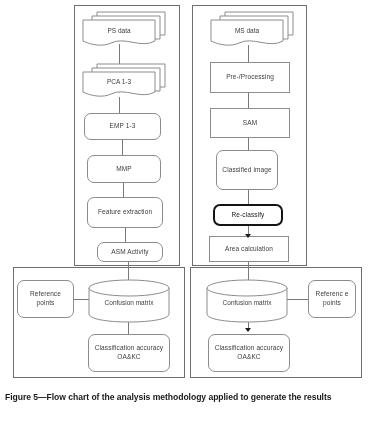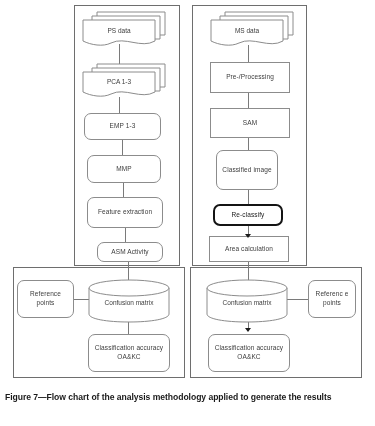--- a/index.html
+++ b/index.html
@@ -221,13 +221,13 @@
   <div class="node round" style="left:308px;top:280px;width:48px;height:38px;padding:0 4px;">
     <span>Referenc e points</span>
   </div>
 
   <div class="node round" style="left:208px;top:334px;width:82px;height:38px;padding:0 5px;">
     <span>Classification accuracy OA&amp;KC</span>
   </div>
 
 </div>
 
-<div id="caption">Figure 7—Flow chart of the analysis methodology applied to generate the results</div>
+<div id="caption">Figure 5—Flow chart of the analysis methodology applied to generate the results</div>
 
 </body></html>

